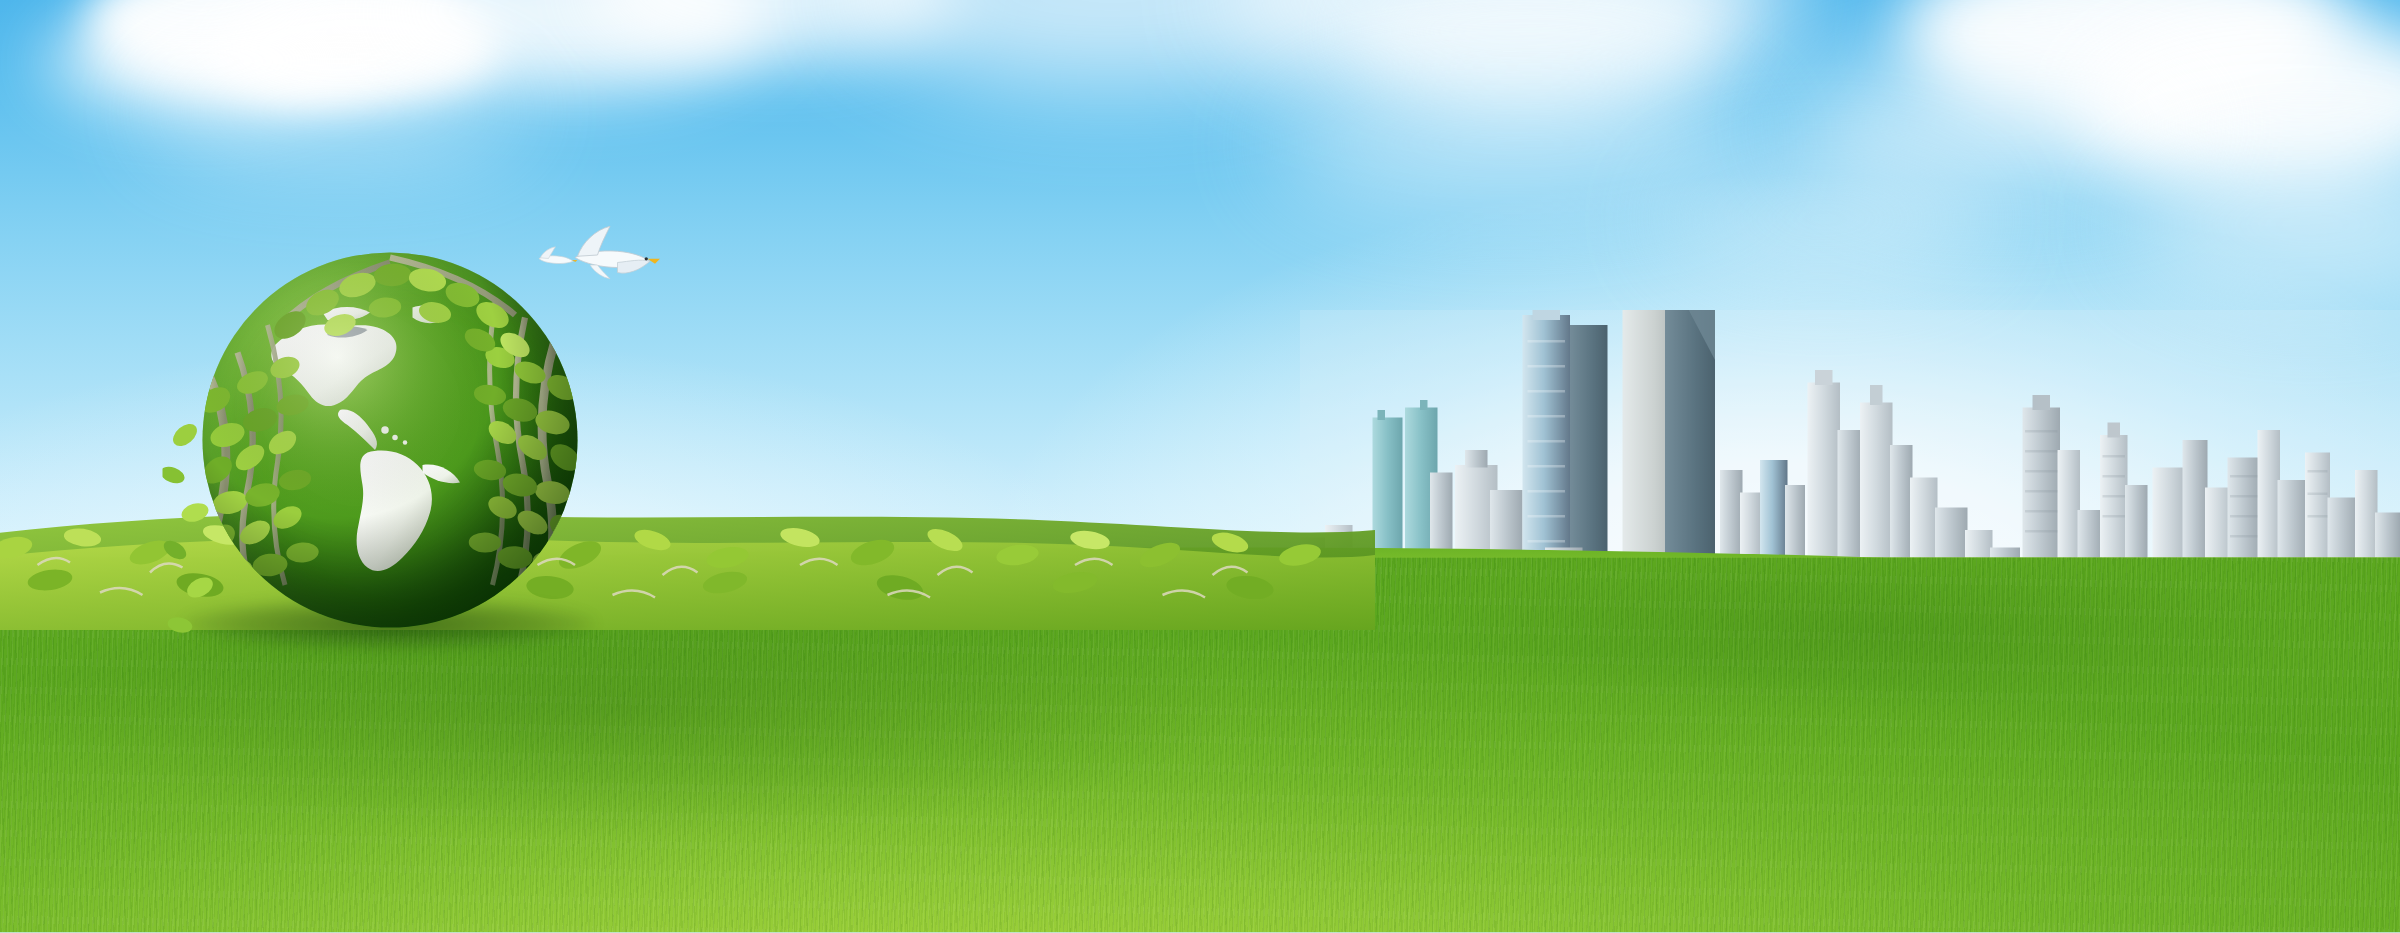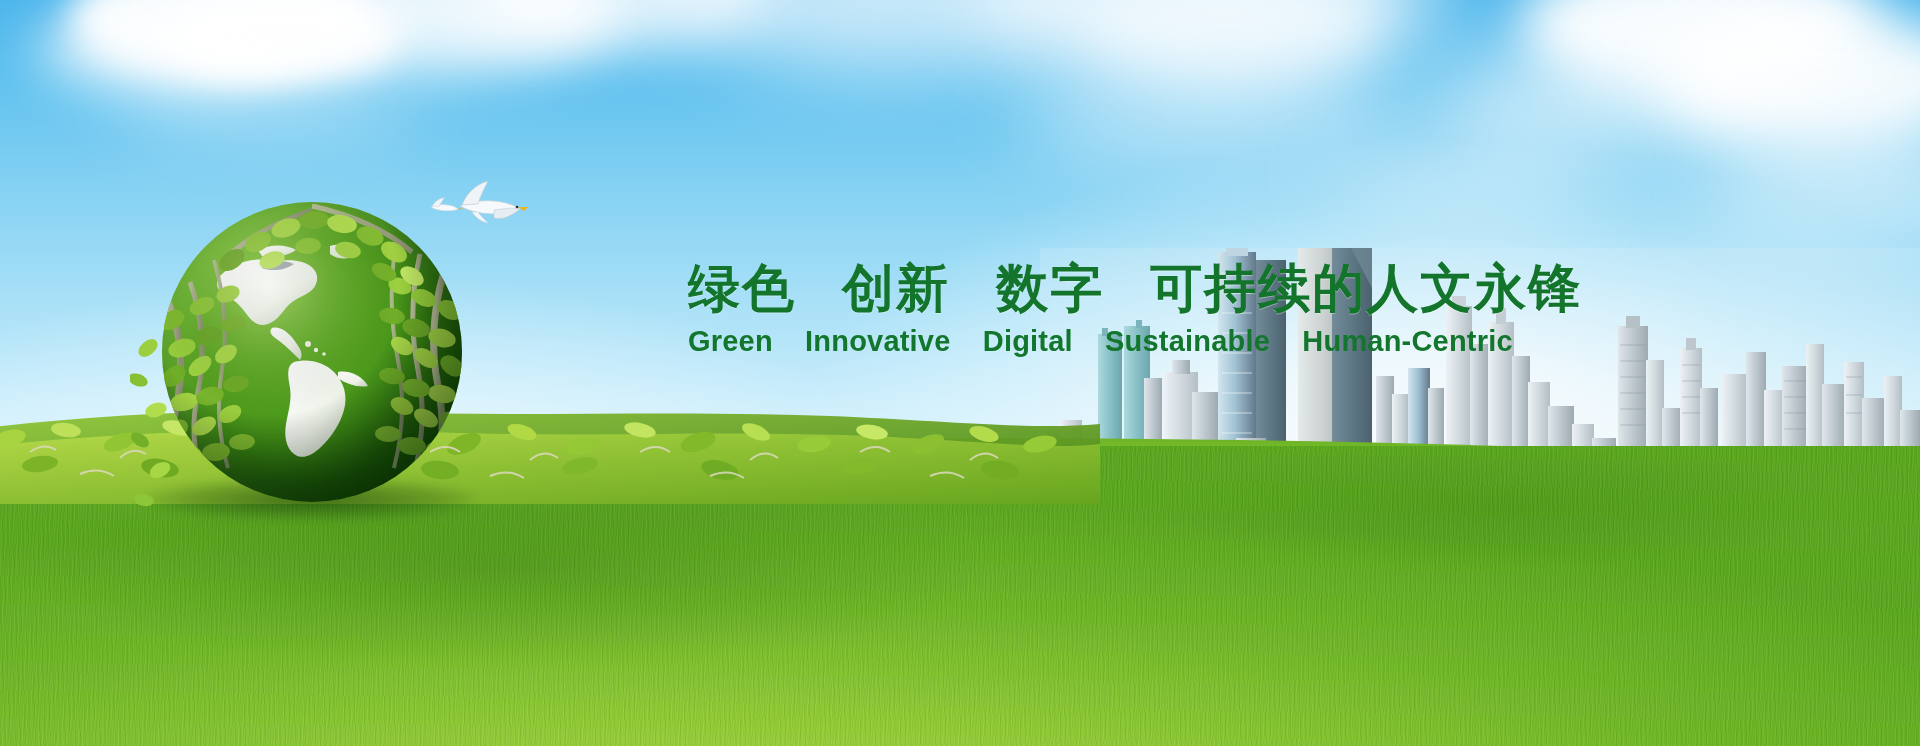--- a/index.html
+++ b/index.html
@@ -503,29 +503,14 @@
     <svg style="position:absolute; left:-10px; top:150px;" width="120" height="220" viewBox="0 0 120 220">
       <ellipse cx="18" cy="34" rx="11" ry="7" fill="#9ccf3f" transform="rotate(-40 18 34)"></ellipse>
       <ellipse cx="8" cy="66" rx="10" ry="6" fill="#86c133" transform="rotate(20 8 66)"></ellipse>
       <ellipse cx="26" cy="96" rx="11" ry="7" fill="#b0dd4e" transform="rotate(-16 26 96)"></ellipse>
       <ellipse cx="10" cy="126" rx="10" ry="6" fill="#73b02a" transform="rotate(34 10 126)"></ellipse>
       <ellipse cx="30" cy="156" rx="11" ry="7" fill="#a6d745" transform="rotate(-28 30 156)"></ellipse>
       <ellipse cx="14" cy="186" rx="10" ry="6" fill="#8dc636" transform="rotate(12 14 186)"></ellipse>
     </svg>
   </div>
 
-  <div class="text-block">
-    <div class="headline-cn">
-      <span class="seg">绿色</span>
-      <span class="seg">创新</span>
-      <span class="seg">数字</span>
-      <span class="seg">可持续的人文永锋</span>
-    </div>
-    <div class="subline-en">
-      <span class="seg">Green</span>
-      <span class="seg">Innovative</span>
-      <span class="seg">Digital</span>
-      <span class="seg">Sustainable</span>
-      <span class="seg">Human-Centric</span>
-    </div>
-  </div>
 
 </div>
 
 </body></html>

